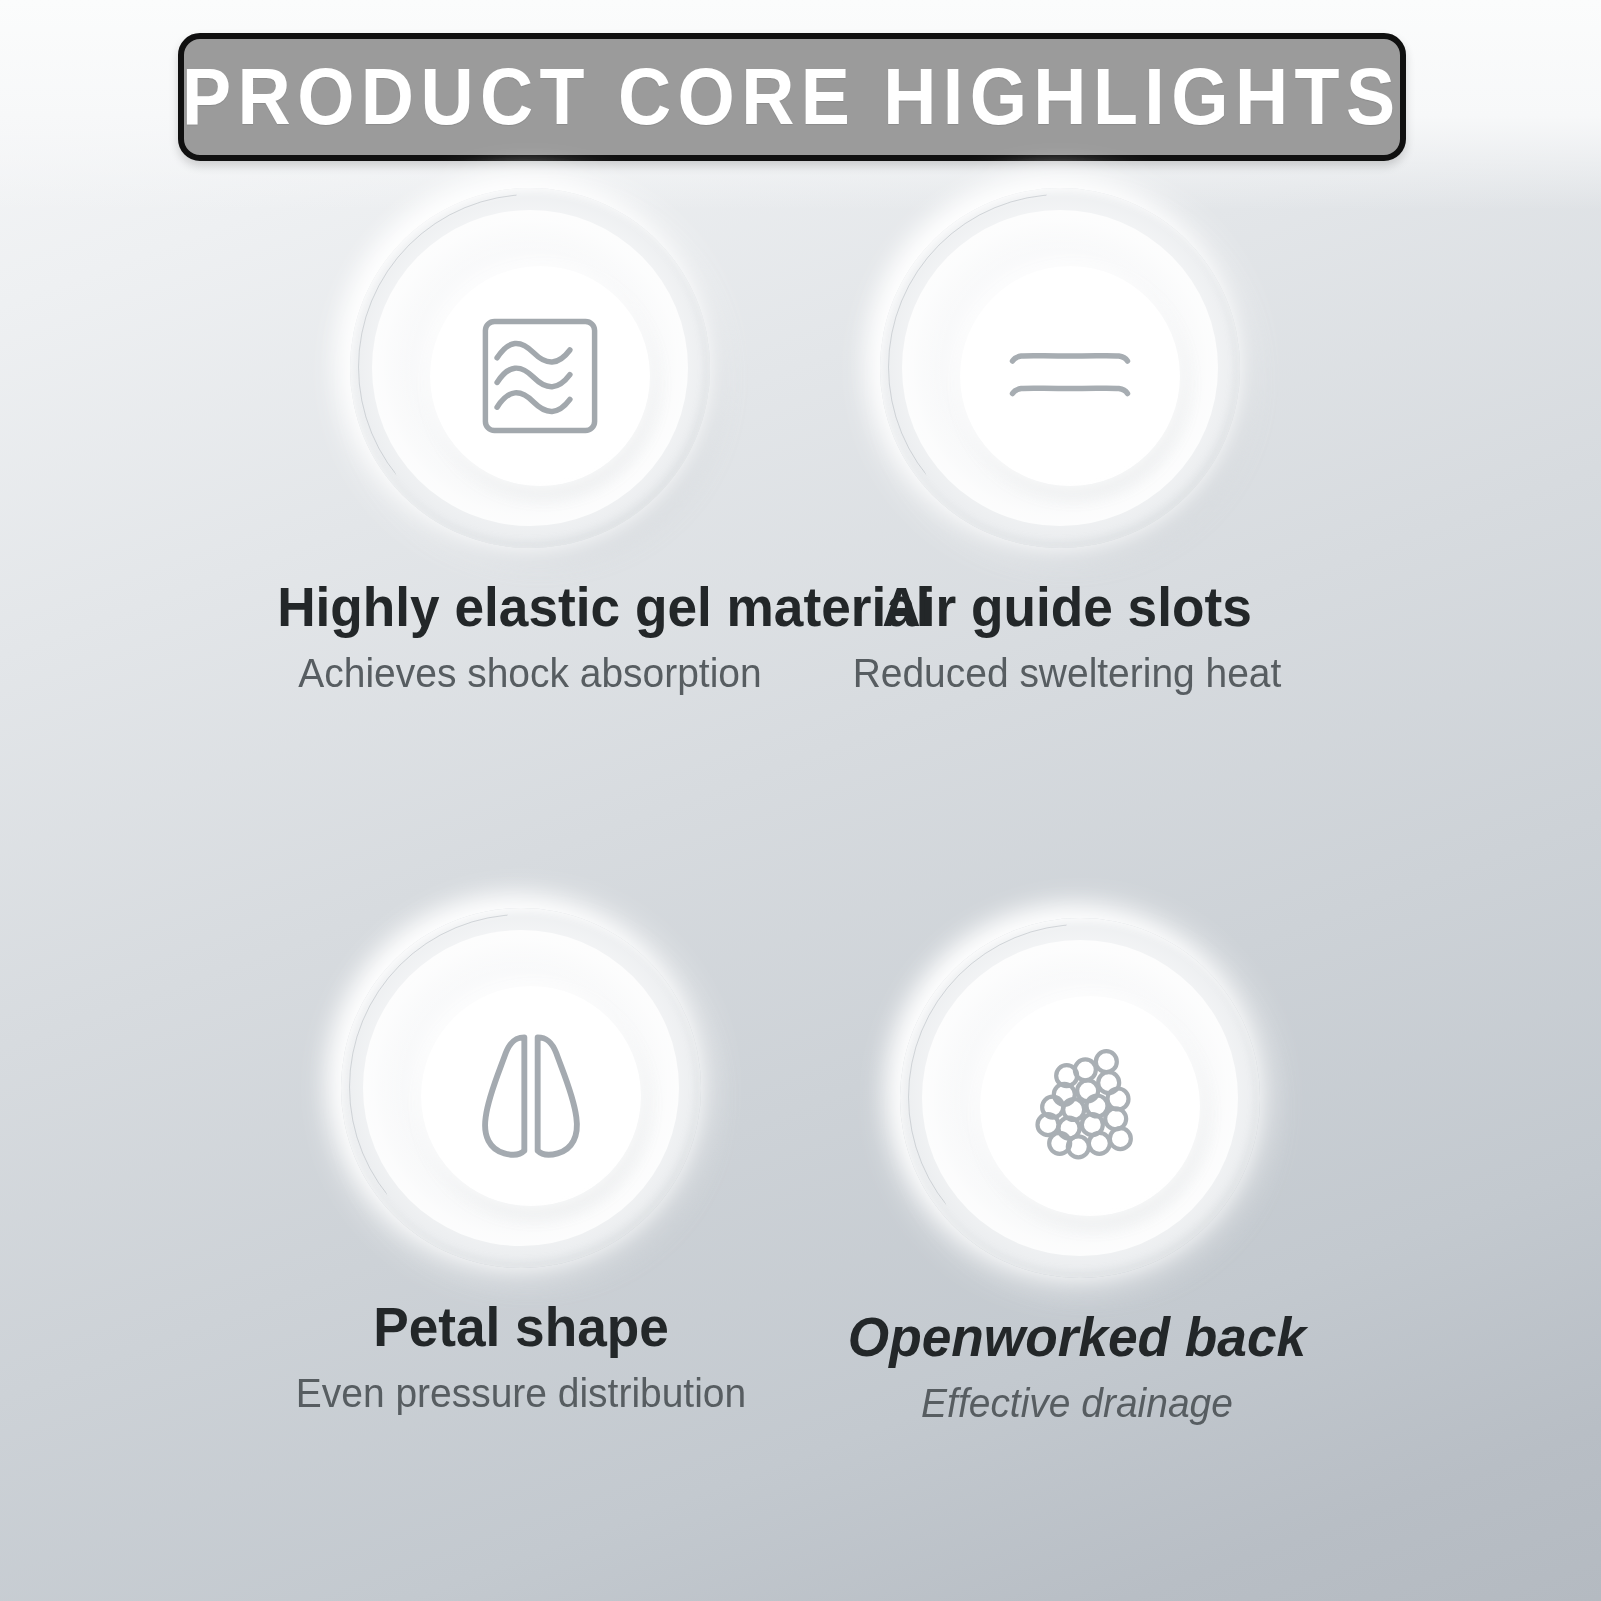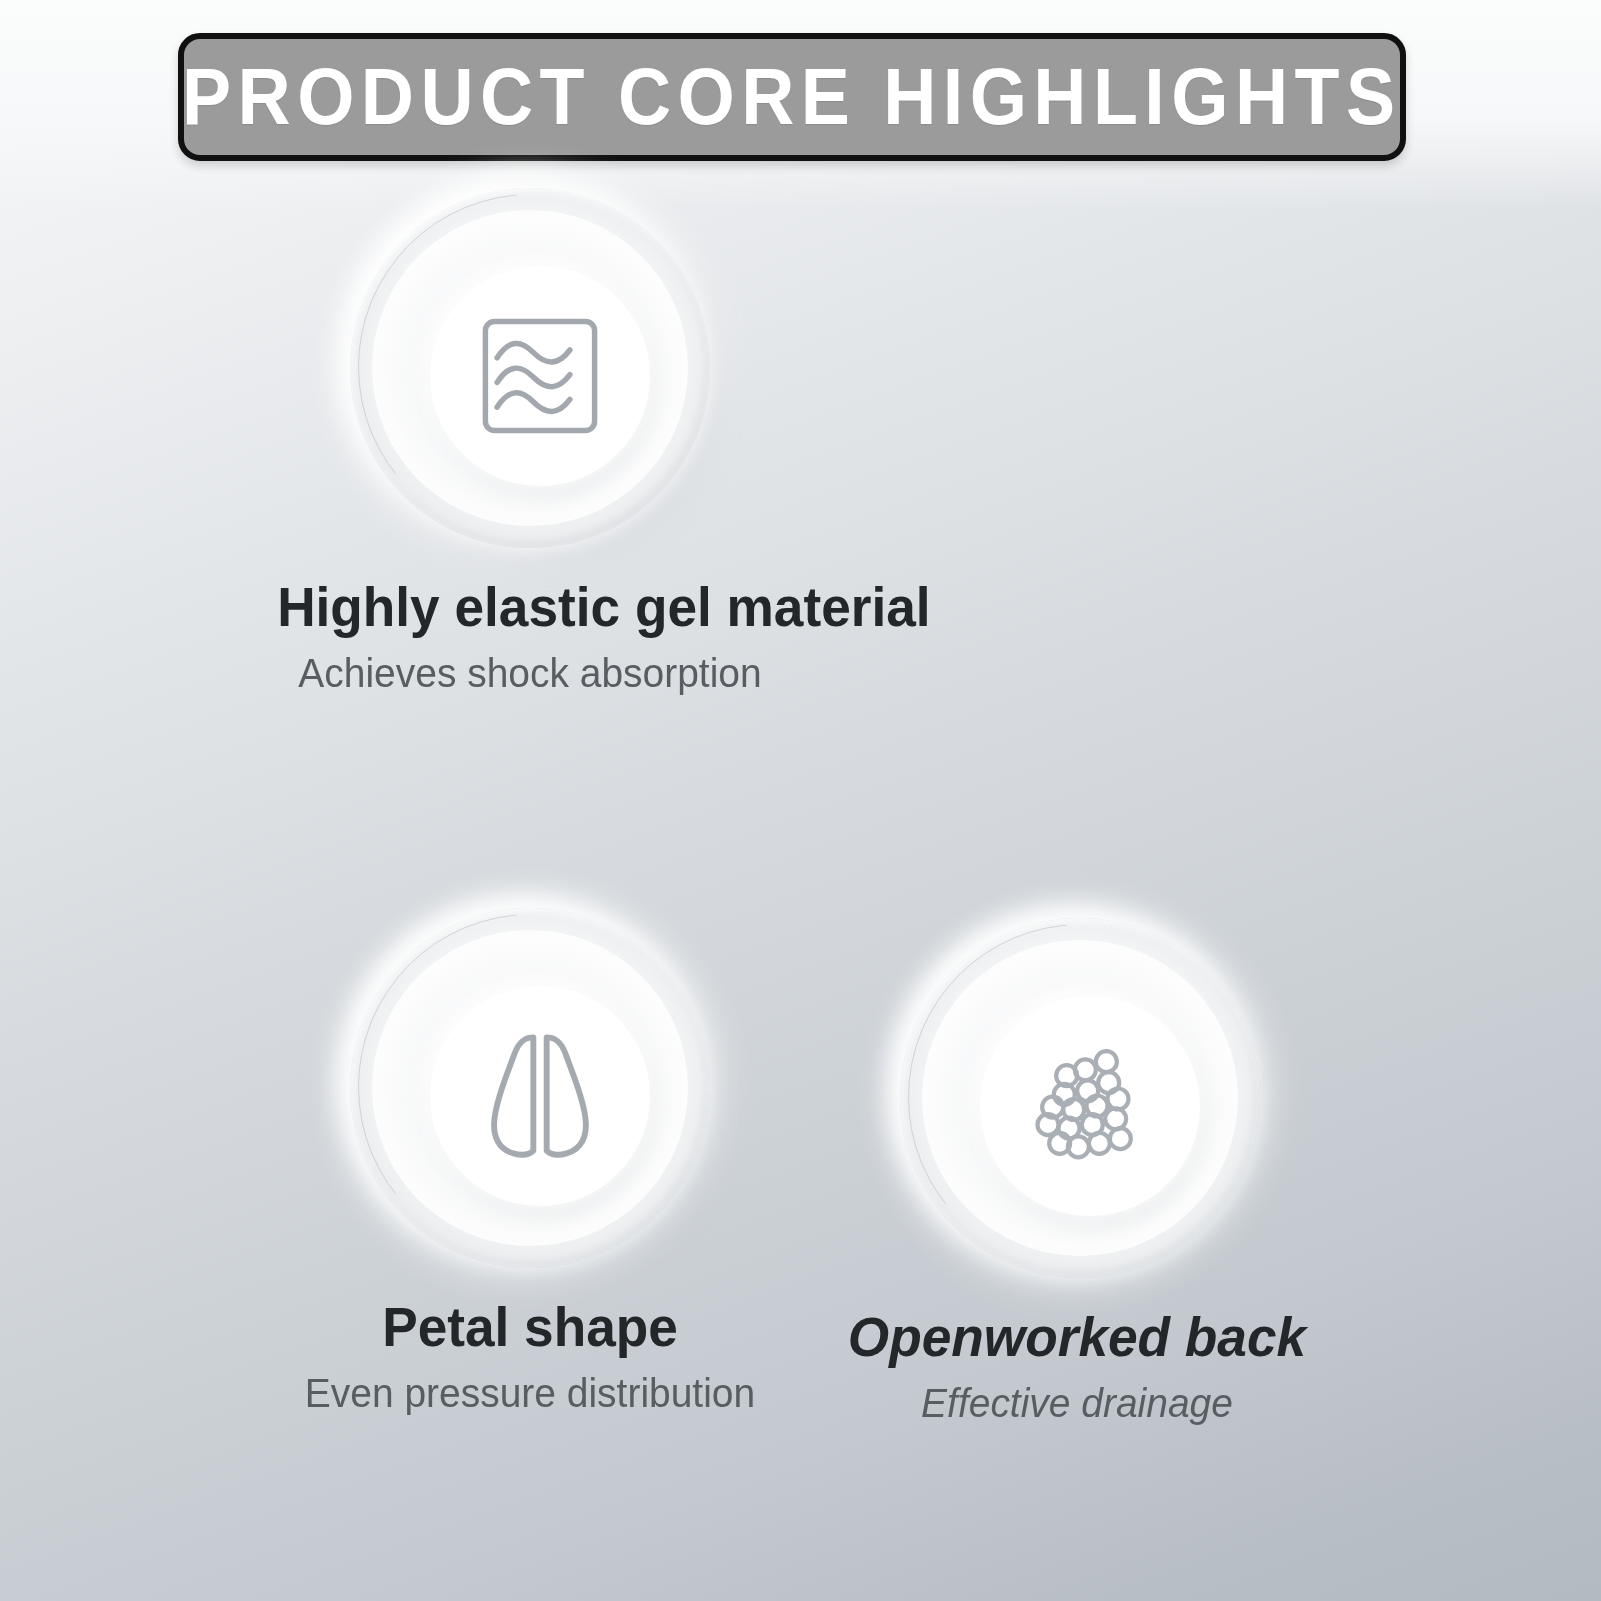--- a/index.html
+++ b/index.html
@@ -63,21 +63,21 @@
   }
 
   
   .feature {
     position: absolute;
     width: 520px;
     text-align: center;
   }
   #feat-0 { left: 270px;  top: 188px; }
   #feat-1 { left: 800px;  top: 188px; }
-  #feat-2 { left: 270px;  top: 908px; }
+  #feat-2 { left: 261px;  top: 908px; }
   #feat-3 { left: 820px;  top: 918px; font-style: italic; }
 
   
   .disc-wrap {
     position: relative;
     width: 360px;
     height: 360px;
     margin: 0 auto;
   }
   .disc-outer {
@@ -188,20 +188,37 @@
             <path d="M17 55 C26 41, 35 41, 45 51 C55 61, 64 61, 73 49" stroke="#a2a8ad" stroke-width="4.2" stroke-linecap="round" fill="none"></path>
             <path d="M17 74 C26 60, 35 60, 45 70 C55 80, 64 80, 73 68" stroke="#a2a8ad" stroke-width="4.2" stroke-linecap="round" fill="none"></path>
           </svg>
         </span>
       </div>
     </div>
     <div class="cap-title">Highly elastic gel material</div>
     <div class="cap-sub">Achieves shock absorption</div>
   </div>
 
+  <div class="feature" id="feat-1">
+    <div class="disc-wrap">
+      <div class="disc-outer"></div>
+      <div class="disc-ringlight"></div>
+      <div class="disc-hairline"></div>
+      <div class="disc-inner">
+        <span>
+          <svg class="icon-svg" width="150" height="150" viewBox="0 0 120 120" fill="none">
+            <path d="M14 48 C18 42, 24 44, 60 44 C96 44, 102 42, 106 48" stroke="#a7adb2" stroke-width="4.4" stroke-linecap="round" fill="none"></path>
+            <path d="M14 74 C18 68, 24 70, 60 70 C96 70, 102 68, 106 74" stroke="#a7adb2" stroke-width="4.4" stroke-linecap="round" fill="none"></path>
+          </svg>
+        </span>
+      </div>
+    </div>
+    <div class="cap-title">Air guide slots</div>
+    <div class="cap-sub">Reduced sweltering heat</div>
+  </div>
 
   <div class="feature" id="feat-2">
     <div class="disc-wrap">
       <div class="disc-outer"></div>
       <div class="disc-ringlight"></div>
       <div class="disc-hairline"></div>
       <div class="disc-inner">
         <span>
           <svg class="icon-svg" width="160" height="160" viewBox="0 0 120 120" fill="none">
             <path d="M55 16 C48 16, 44 20, 41 28 C36 42, 28 60, 26 76

